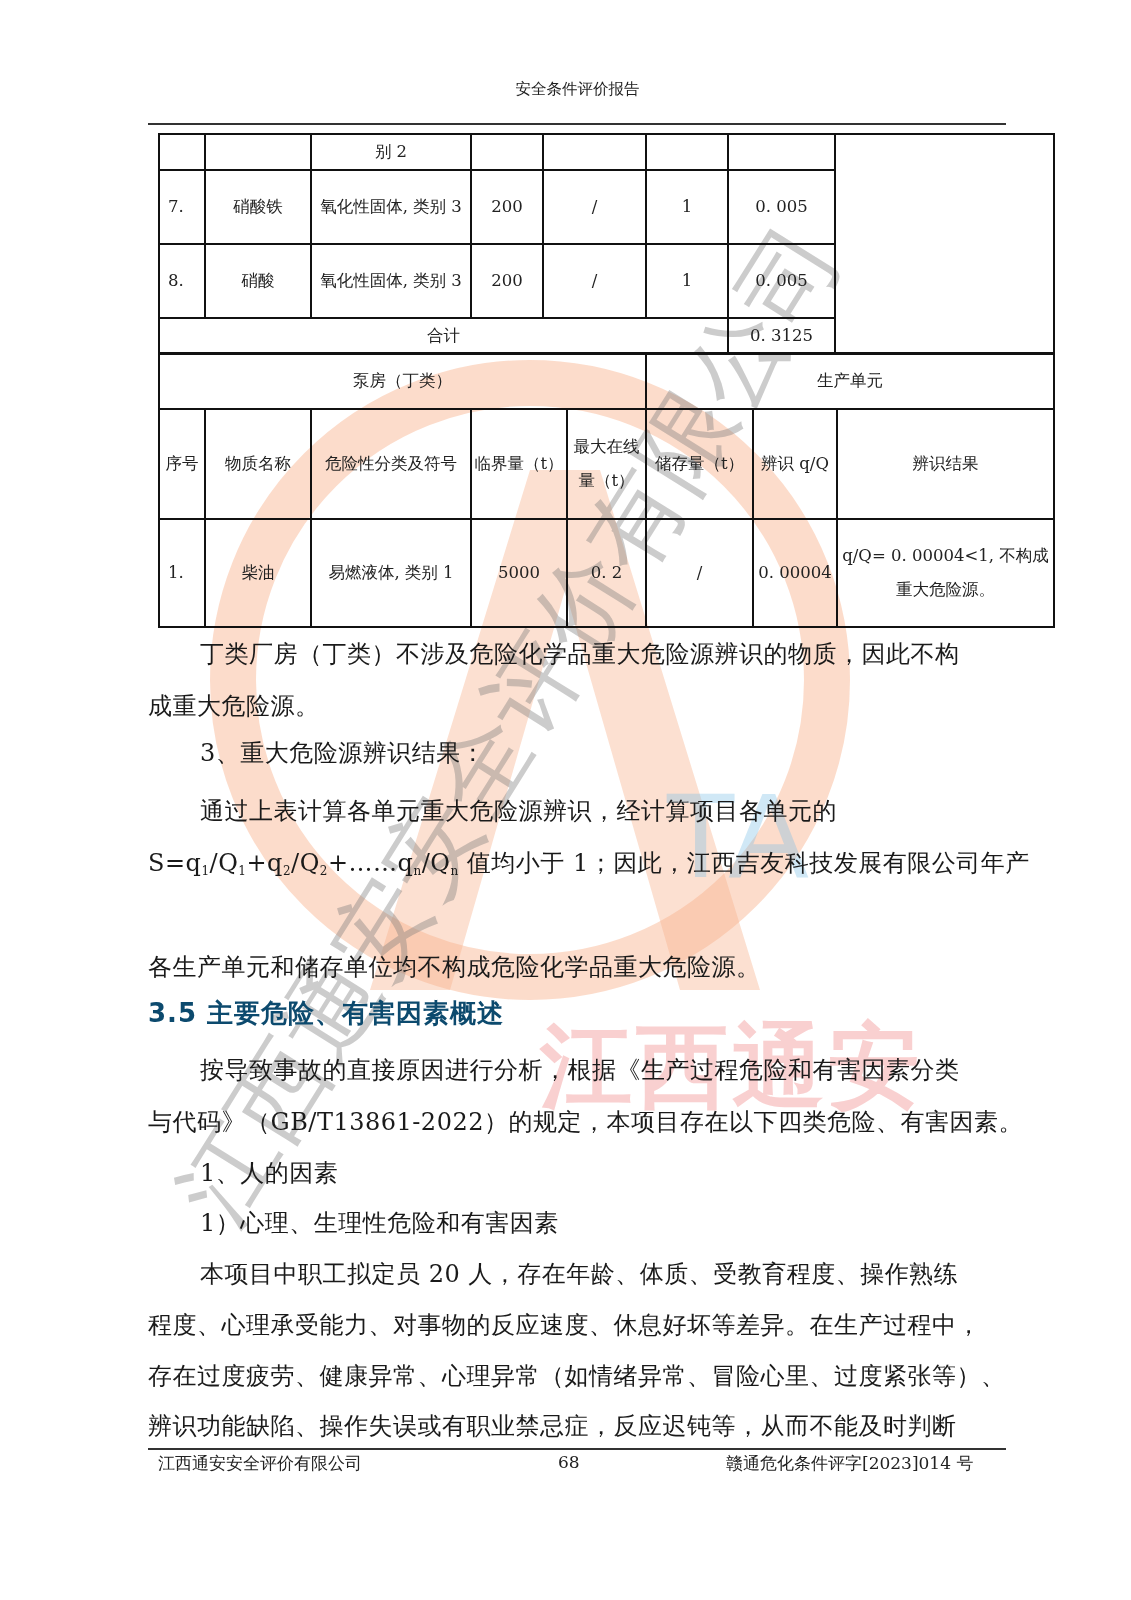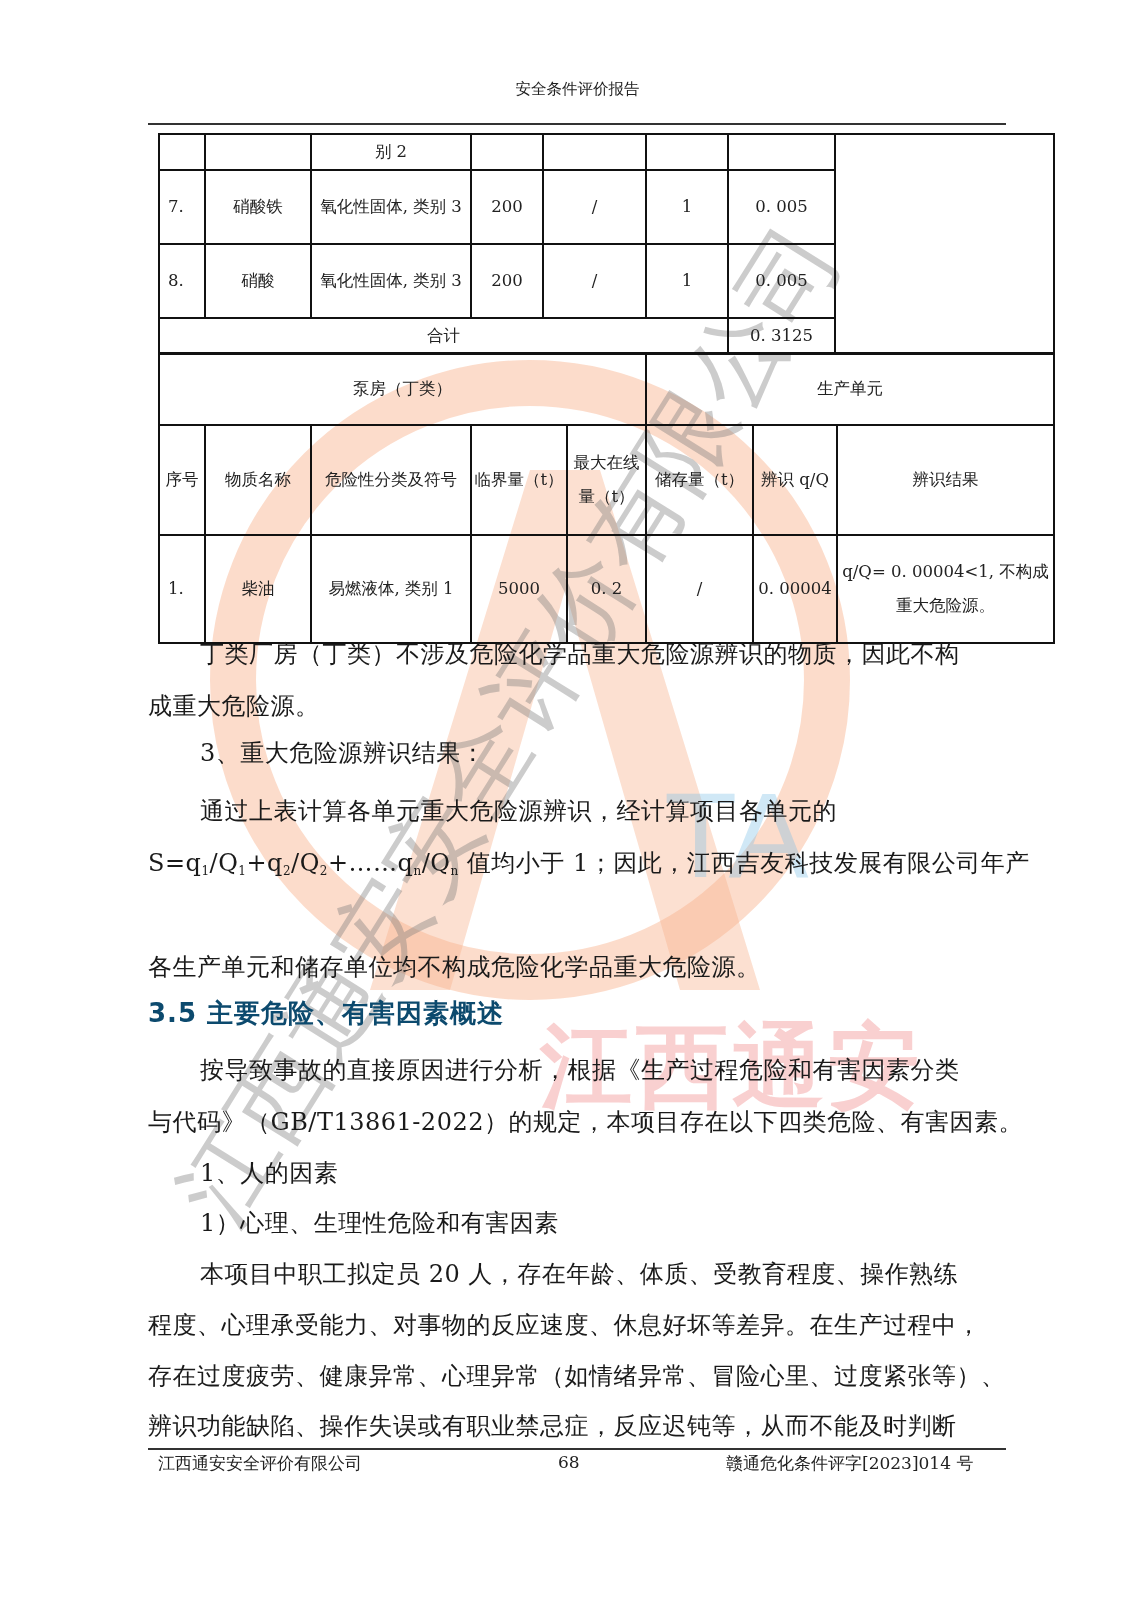--- a/index.html
+++ b/index.html
@@ -114,21 +114,21 @@
       <col style="width:46px">
         <col style="width:106px">
         <col style="width:160px">
         <col style="width:96px">
       <col style="width:79px">
         <col style="width:107px">
         <col style="width:84px">
         <col style="width:217px">
     </colgroup>
     <tbody>
-        <tr style="height:72px">
+        <tr style="height:56px">
       <td colspan="5">泵房（丁类）</td>
       <td colspan="3">生产单元</td>
     </tr>
     <tr style="height:110px">
       <td>序号</td>
       <td>物质名称</td>
       <td>危险性分类及符号</td>
       <td>临界量（t）</td>
       <td>最大在线量（t）</td>
       <td>储存量（t）</td>

